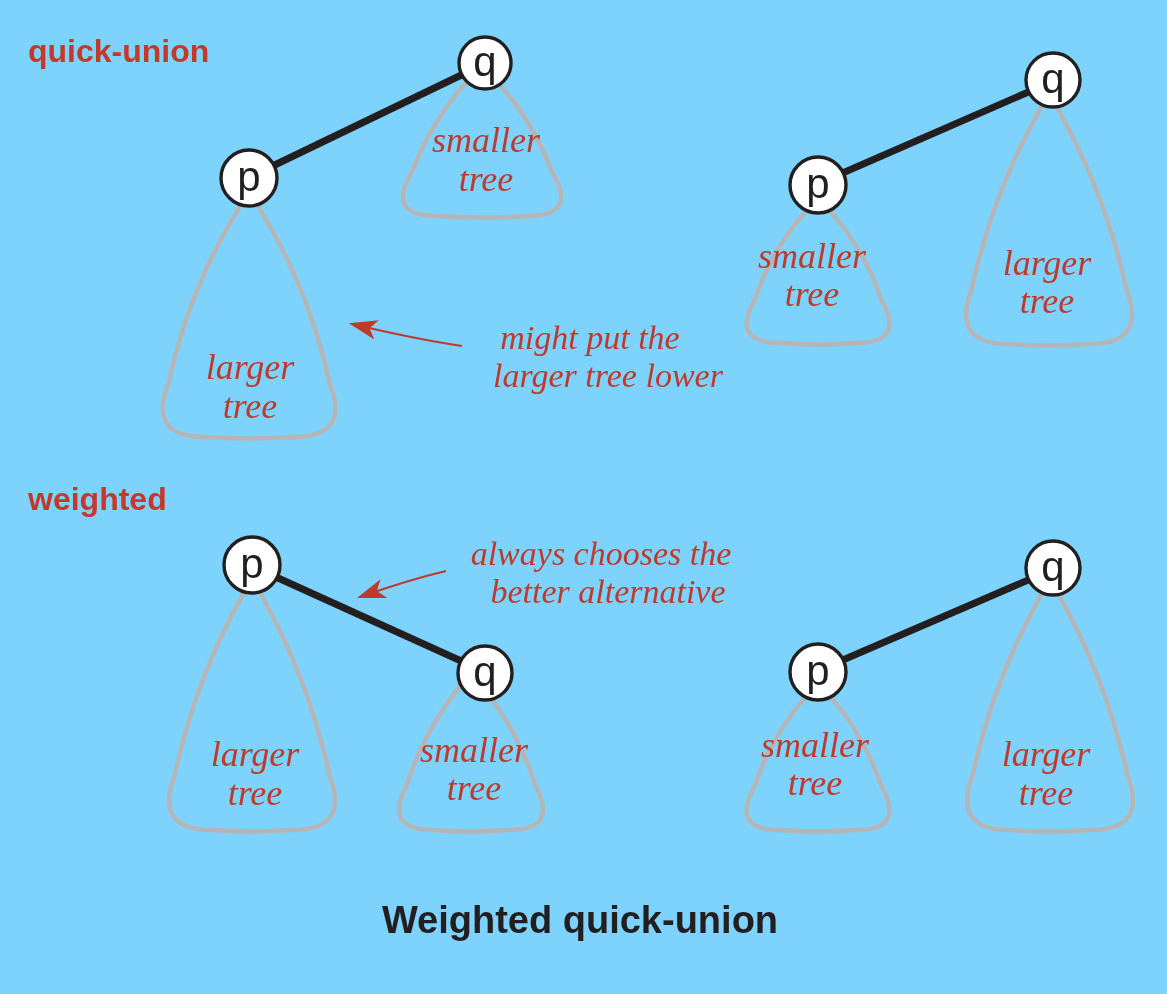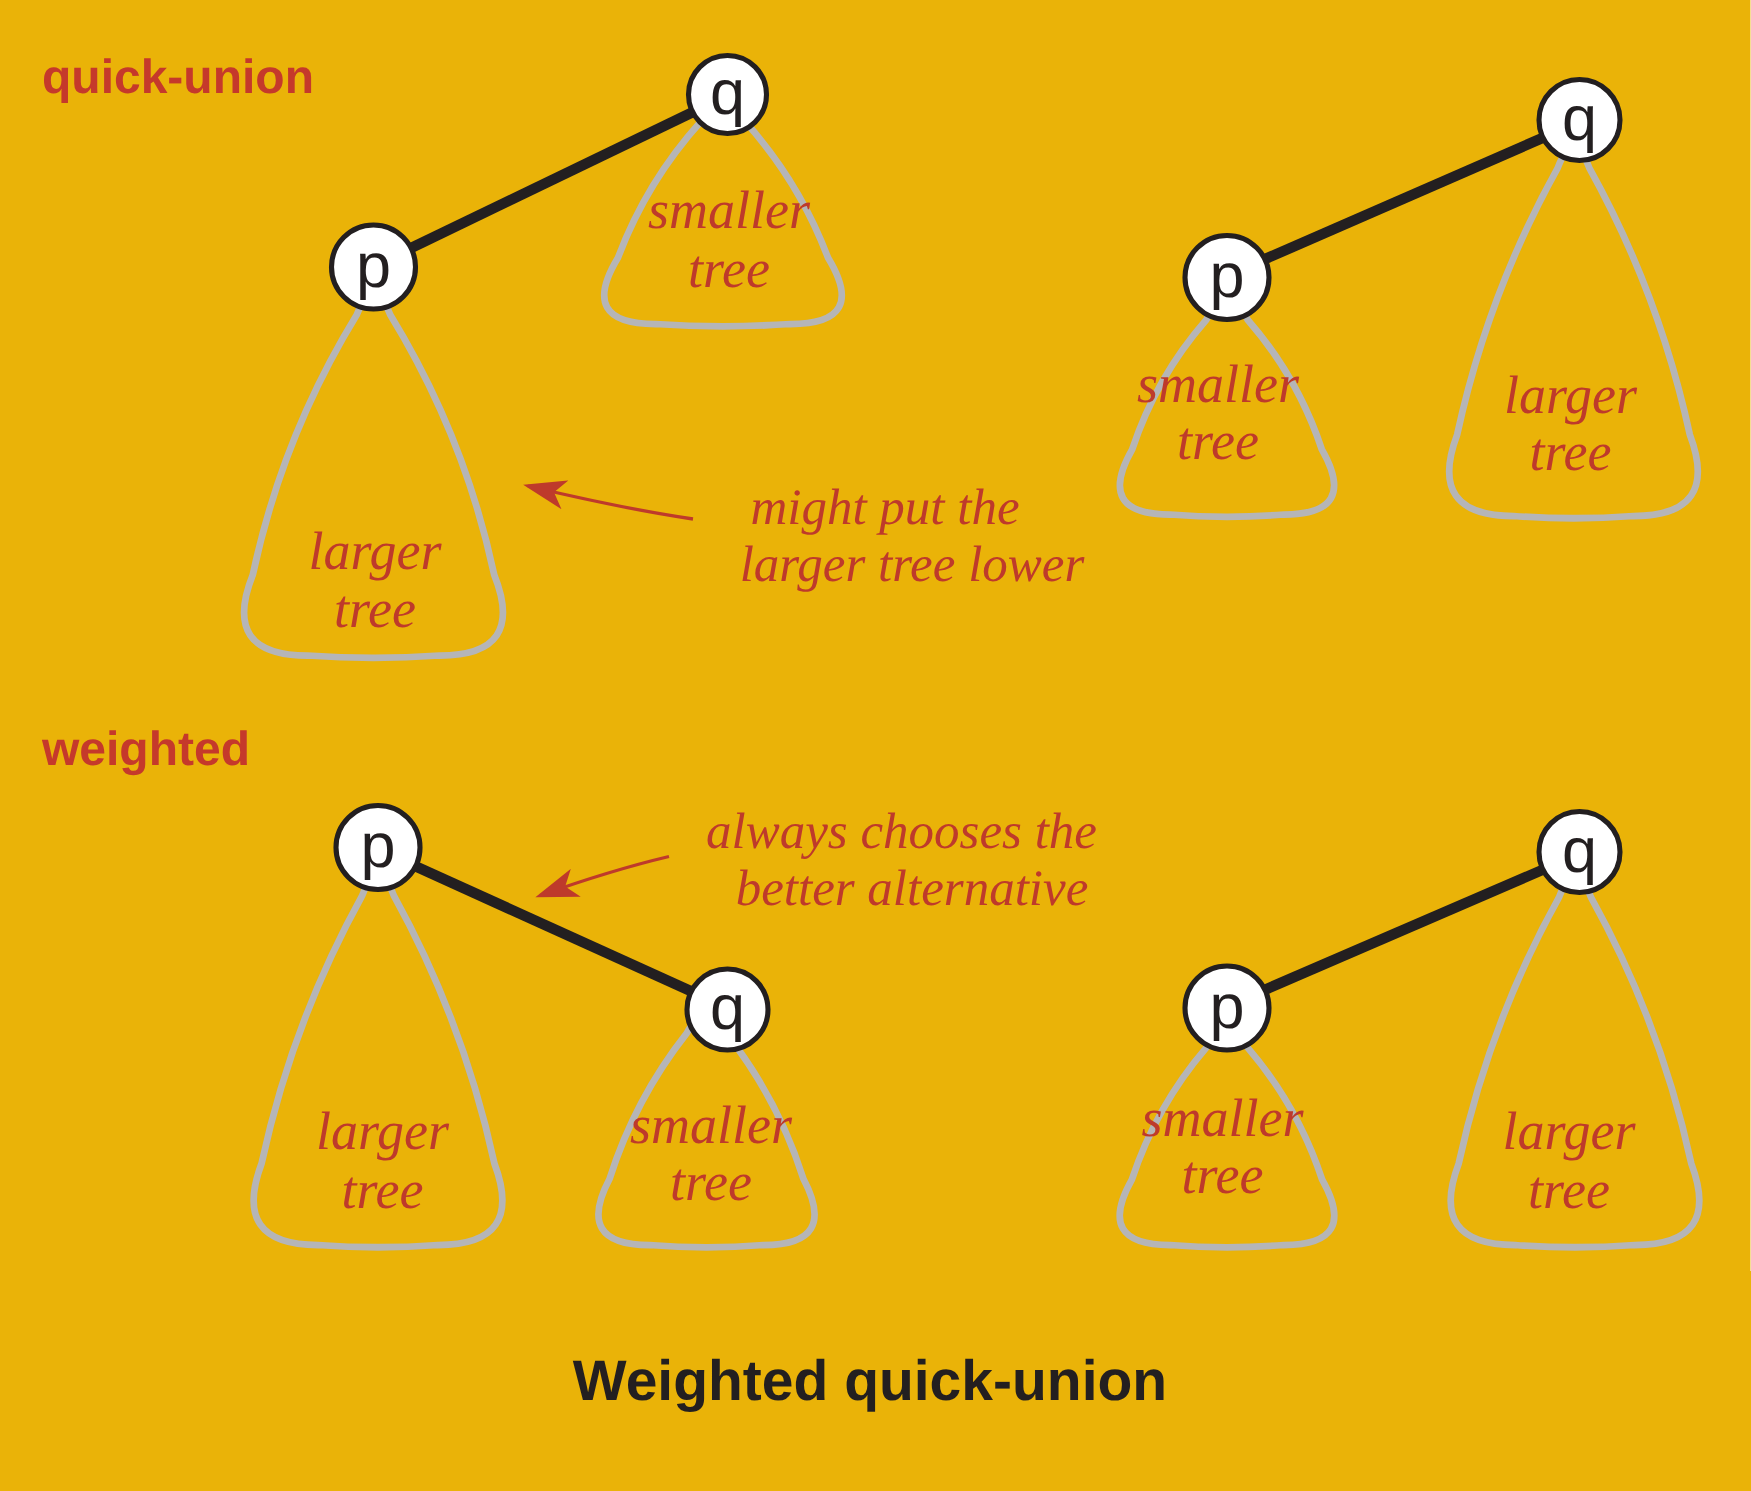--- a/index.html
+++ b/index.html
@@ -1,16 +1,16 @@
 <!DOCTYPE html>
 <html><head>
 <meta charset="utf-8">
 <style>
   html,body{margin:0;padding:0;background:#ffffff;}
-  .stage{position:relative;width:1167px;height:994px;background:#eab308;overflow:hidden;
+  .stage{position:relative;width:1167px;height:994px;background:#7dd3fc;overflow:hidden;
          font-family:"Liberation Sans", sans-serif;}
   svg{display:block;}
   .section-label{font-family:"Liberation Sans", sans-serif;font-weight:bold;font-size:32px;fill:#c5392b;}
   .caption{font-family:"Liberation Sans", sans-serif;font-weight:bold;font-size:38px;fill:#231f20;text-anchor:middle;}
   .tree-label{font-family:"Liberation Serif", serif;font-style:italic;font-size:36px;fill:#be3a2b;text-anchor:middle;}
   .note{font-family:"Liberation Serif", serif;font-style:italic;font-size:34px;fill:#be3a2b;text-anchor:middle;}
   .node-letter{font-family:"Liberation Sans", sans-serif;font-size:42px;fill:#231f20;text-anchor:middle;}
   .blob{fill:none;stroke:#b5b5b7;stroke-width:4.5;stroke-linejoin:round;}
   .edge{stroke:#231f20;stroke-width:7;fill:none;}
   .node-circle{fill:#ffffff;stroke:#231f20;stroke-width:3.4;}

